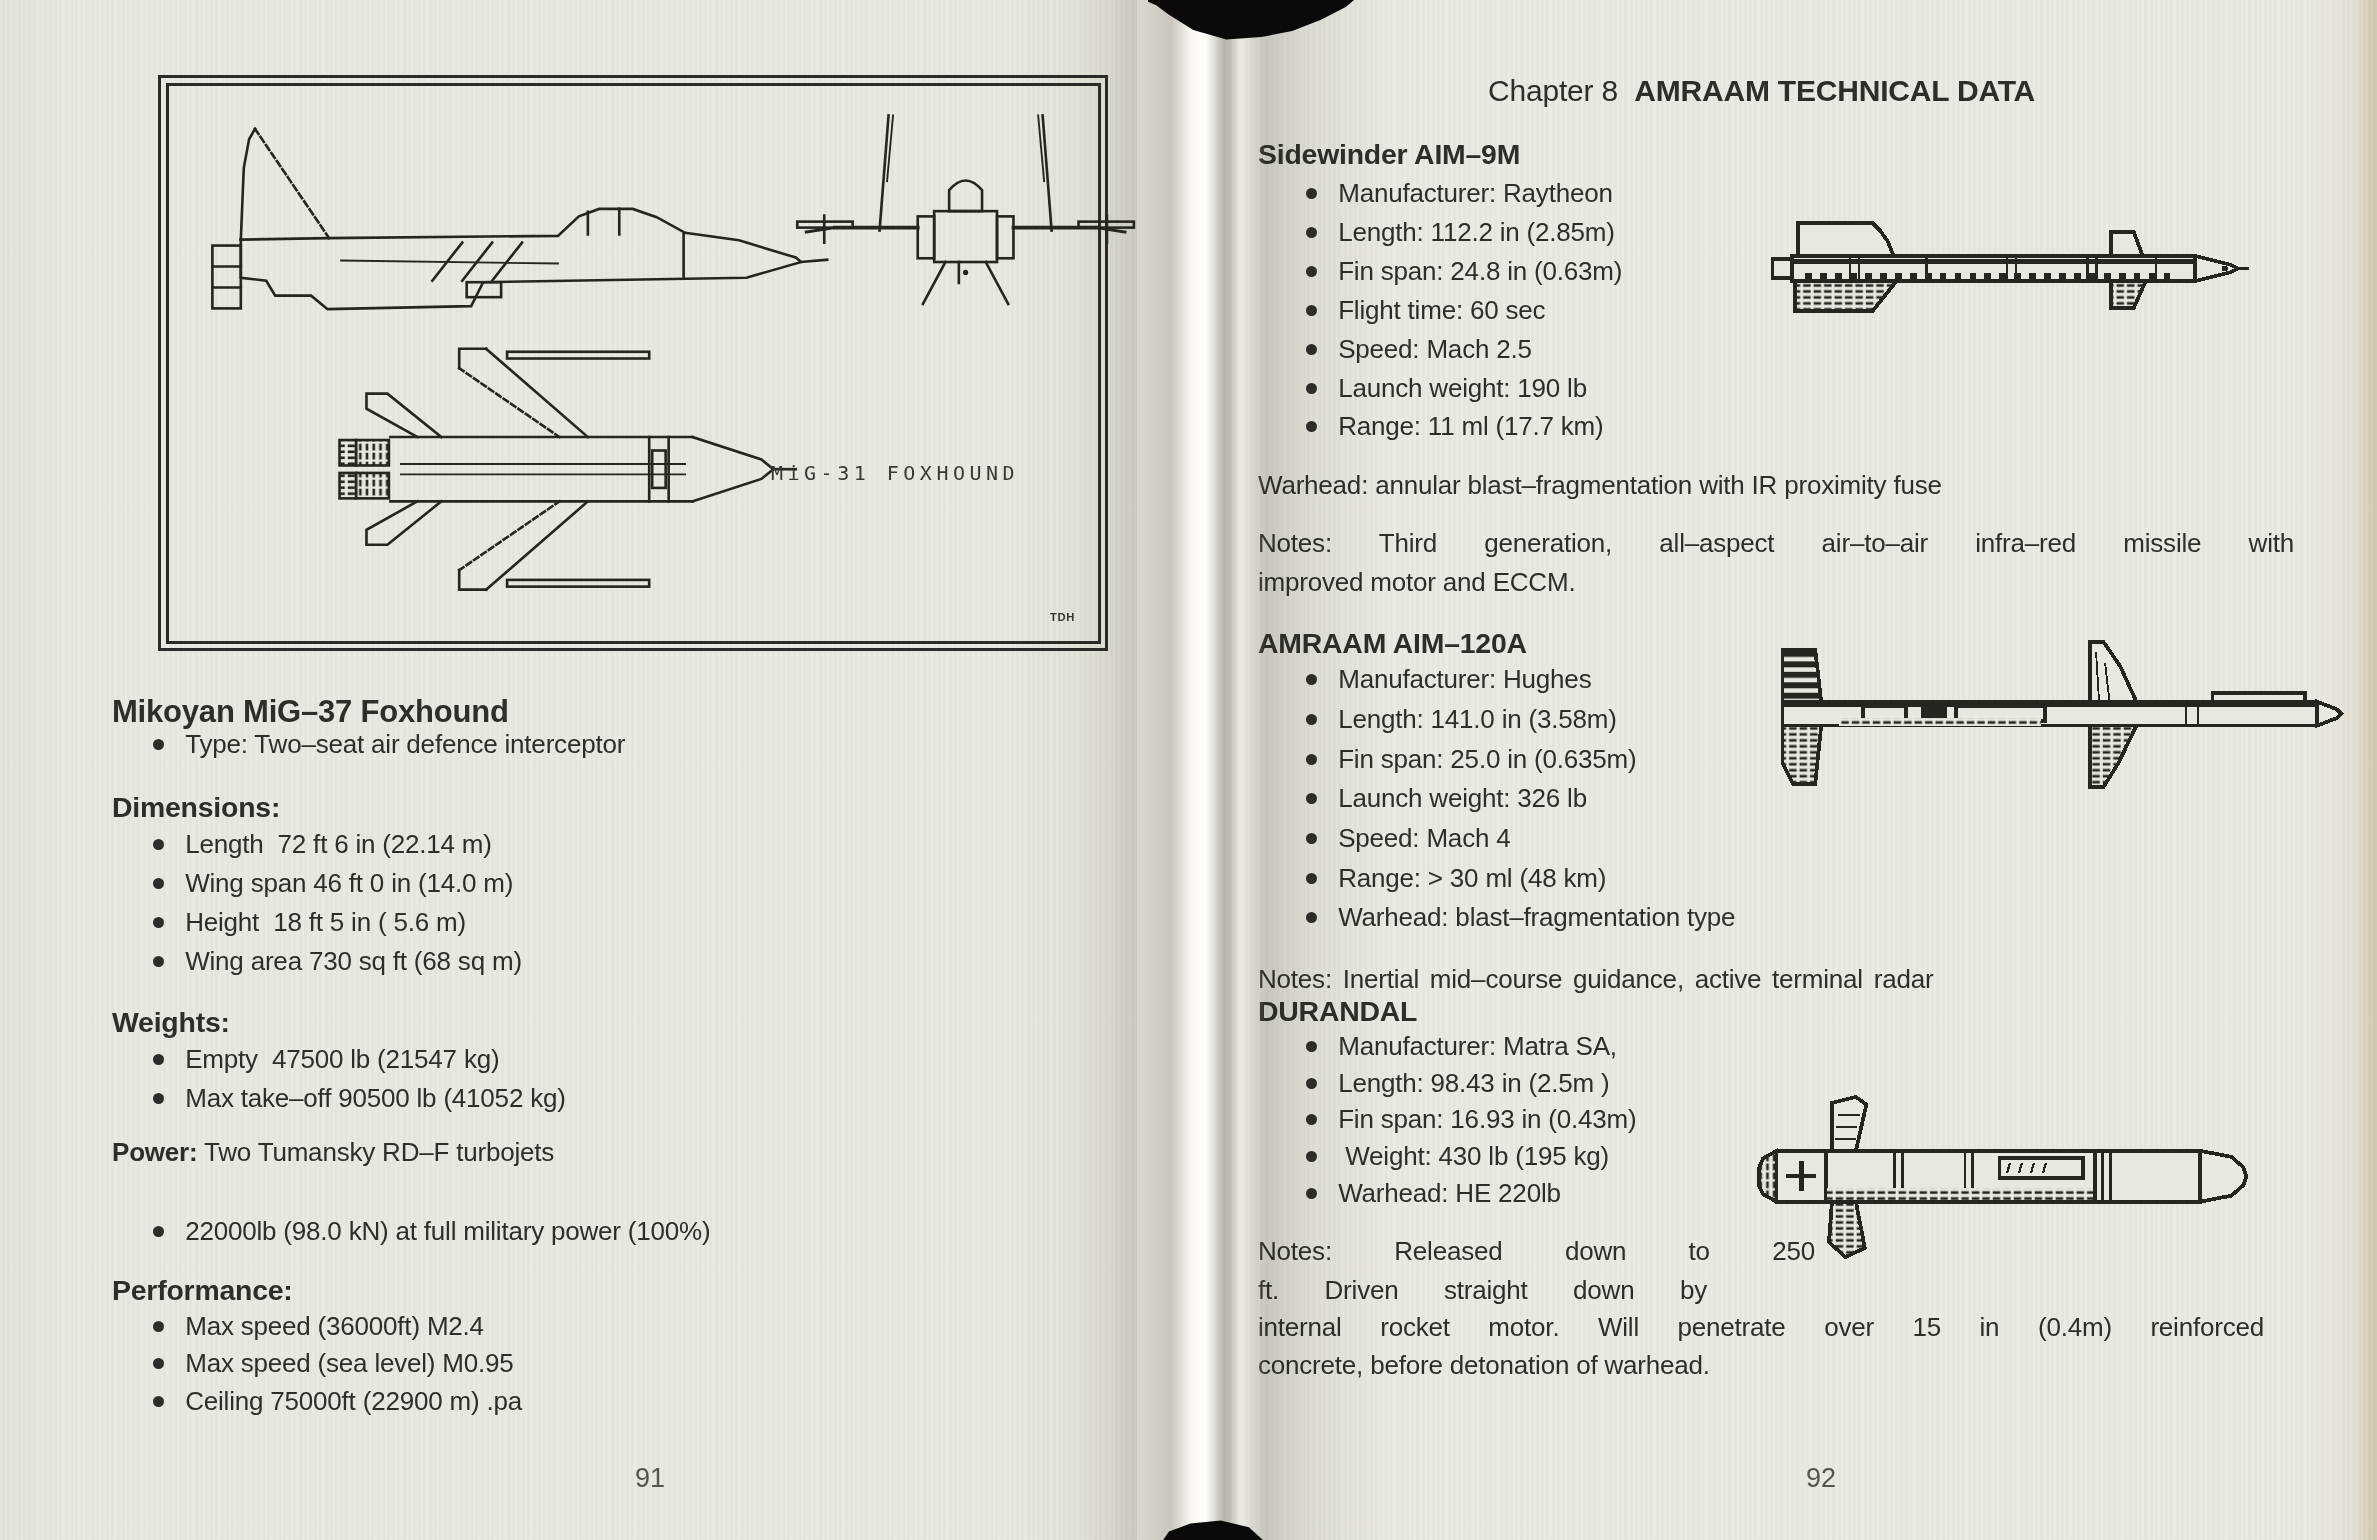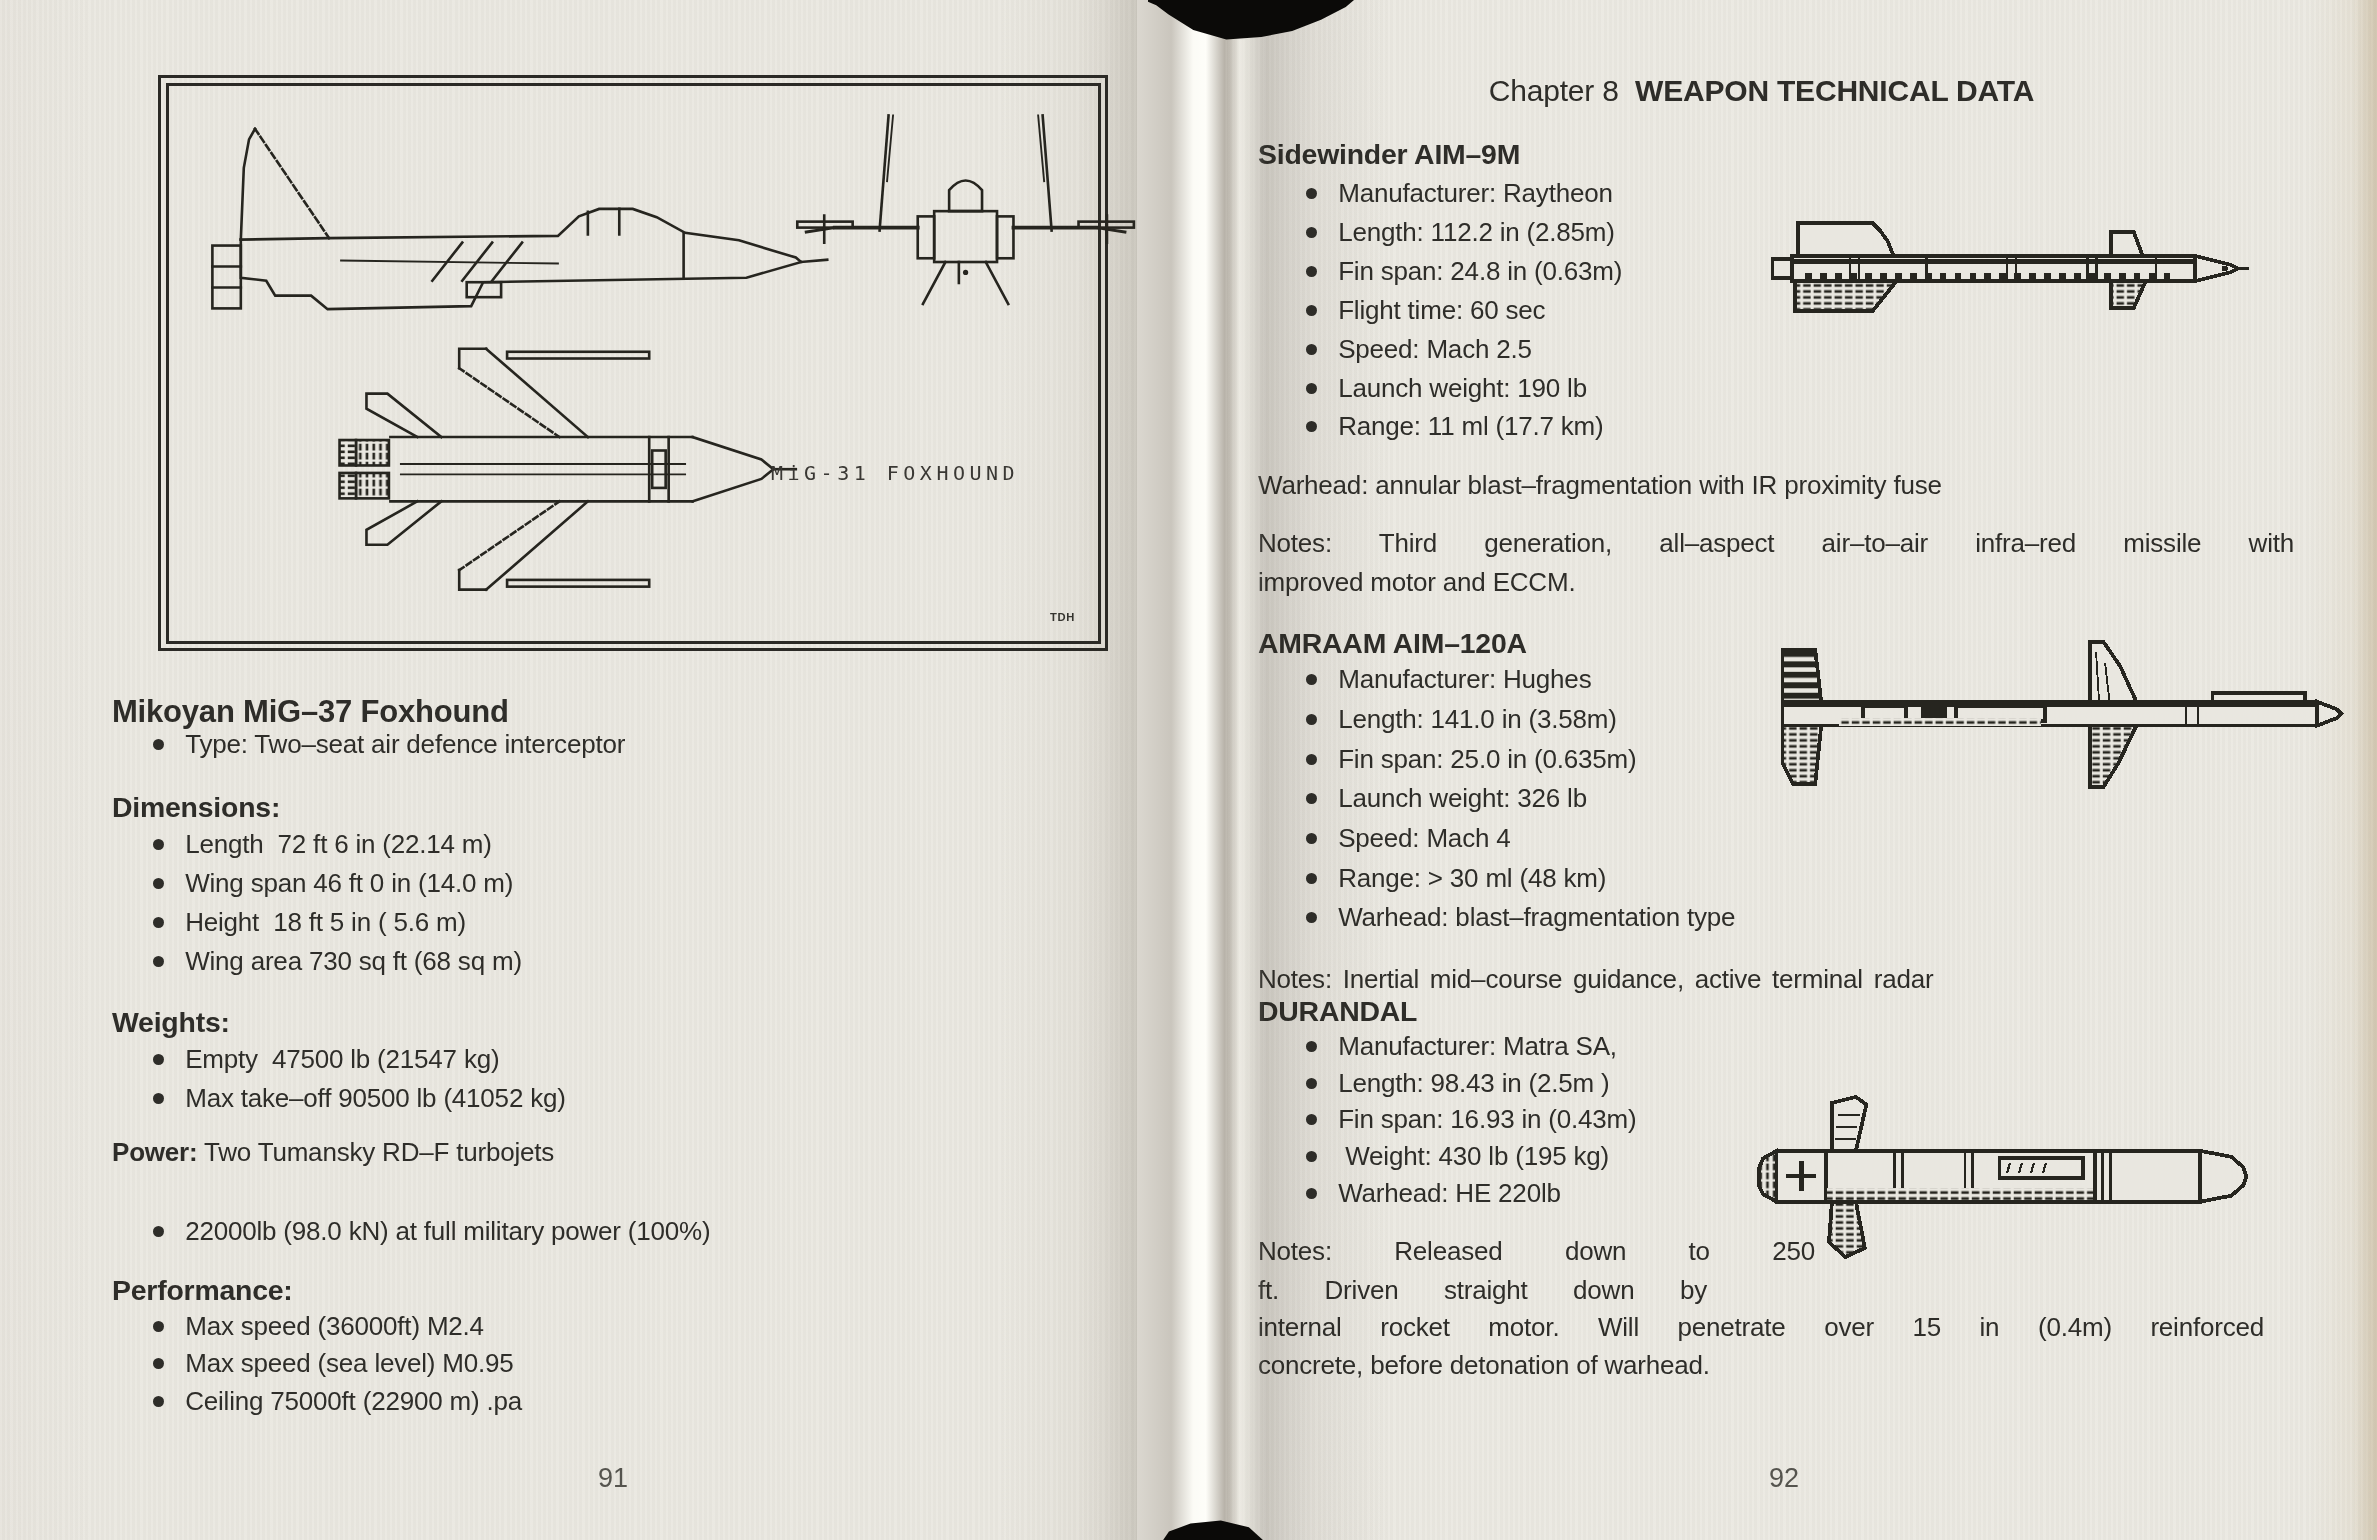--- a/index.html
+++ b/index.html
@@ -32,21 +32,21 @@
 
   
   .t{position:absolute;white-space:pre;font-size:26px;letter-spacing:-0.2px;line-height:1.18;}
   .h{position:absolute;white-space:pre;font-size:28.4px;font-weight:700;letter-spacing:-0.2px;}
   .title{font-size:31px;}
   .brow{position:absolute;display:flex;align-items:flex-start;}
   .dot{width:11.2px;height:11.2px;border-radius:50%;background:#2e2d29;margin-top:9.7px;flex:none;}
   .bt{margin-left:21px;font-size:26px;letter-spacing:-0.2px;white-space:pre;}
   .jline{position:absolute;font-size:26px;letter-spacing:-0.2px;white-space:normal;
     text-align:justify;text-align-last:justify;}
-  .pnum{position:absolute;font-size:27px;color:#55544e;}
+  .pnum{position:absolute;font-size:27px;color:#55544e;margin-left:37px;}
 
   
   #fig{position:absolute;left:144px;top:75px;width:944px;height:570px;border:3.7px solid #2b2a26;margin-left:14px;}
   #fig-inner{position:absolute;inset:4.5px;border:3px solid #2b2a26;}
   #fig svg{position:absolute;left:7.5px;top:6px;}
   #fig-label{position:absolute;left:610px;top:383px;
     font-family:"DejaVu Sans Mono", monospace;font-size:20px;letter-spacing:4.5px;color:#3a3834;white-space:pre;}
   #fig-credit{position:absolute;left:889px;top:533px;font-size:11.2px;font-weight:700;color:#35342f;letter-spacing:0.7px;}
 
   .art{position:absolute;}
@@ -197,21 +197,21 @@
         <span class="dot"></span>
         <span class="bt">Ceiling 75000ft (22900 m) .pa</span>
       </div>
 
     <div class="pnum" style="left:598px;top:1463px">91</div>
   </div>
 
   <div class="pg" id="page-right">
     <div class="tex"></div>
 
-    <div class="t" style="left:224px;top:73px;width:621px;text-align:center;white-space:pre;font-size:30px"><span>Chapter 8</span><span>  </span><span style="font-weight:700">WEAPON TECHNICAL DATA</span></div>
+    <div class="t" style="left:224px;top:73px;width:621px;text-align:center;white-space:pre;font-size:30px"><span>Chapter 8</span><span>  </span><span style="font-weight:700">AMRAAM TECHNICAL DATA</span></div>
 
     <div class="h" style="left:31px;top:138px">Sidewinder AIM–9M</div>
     <div class="brow" style="left:79px;top:178px">
         <span class="dot"></span>
         <span class="bt">Manufacturer: Raytheon</span>
       </div>
     <div class="brow" style="left:79px;top:217px">
         <span class="dot"></span>
         <span class="bt">Length: 112.2 in (2.85m)</span>
       </div>

